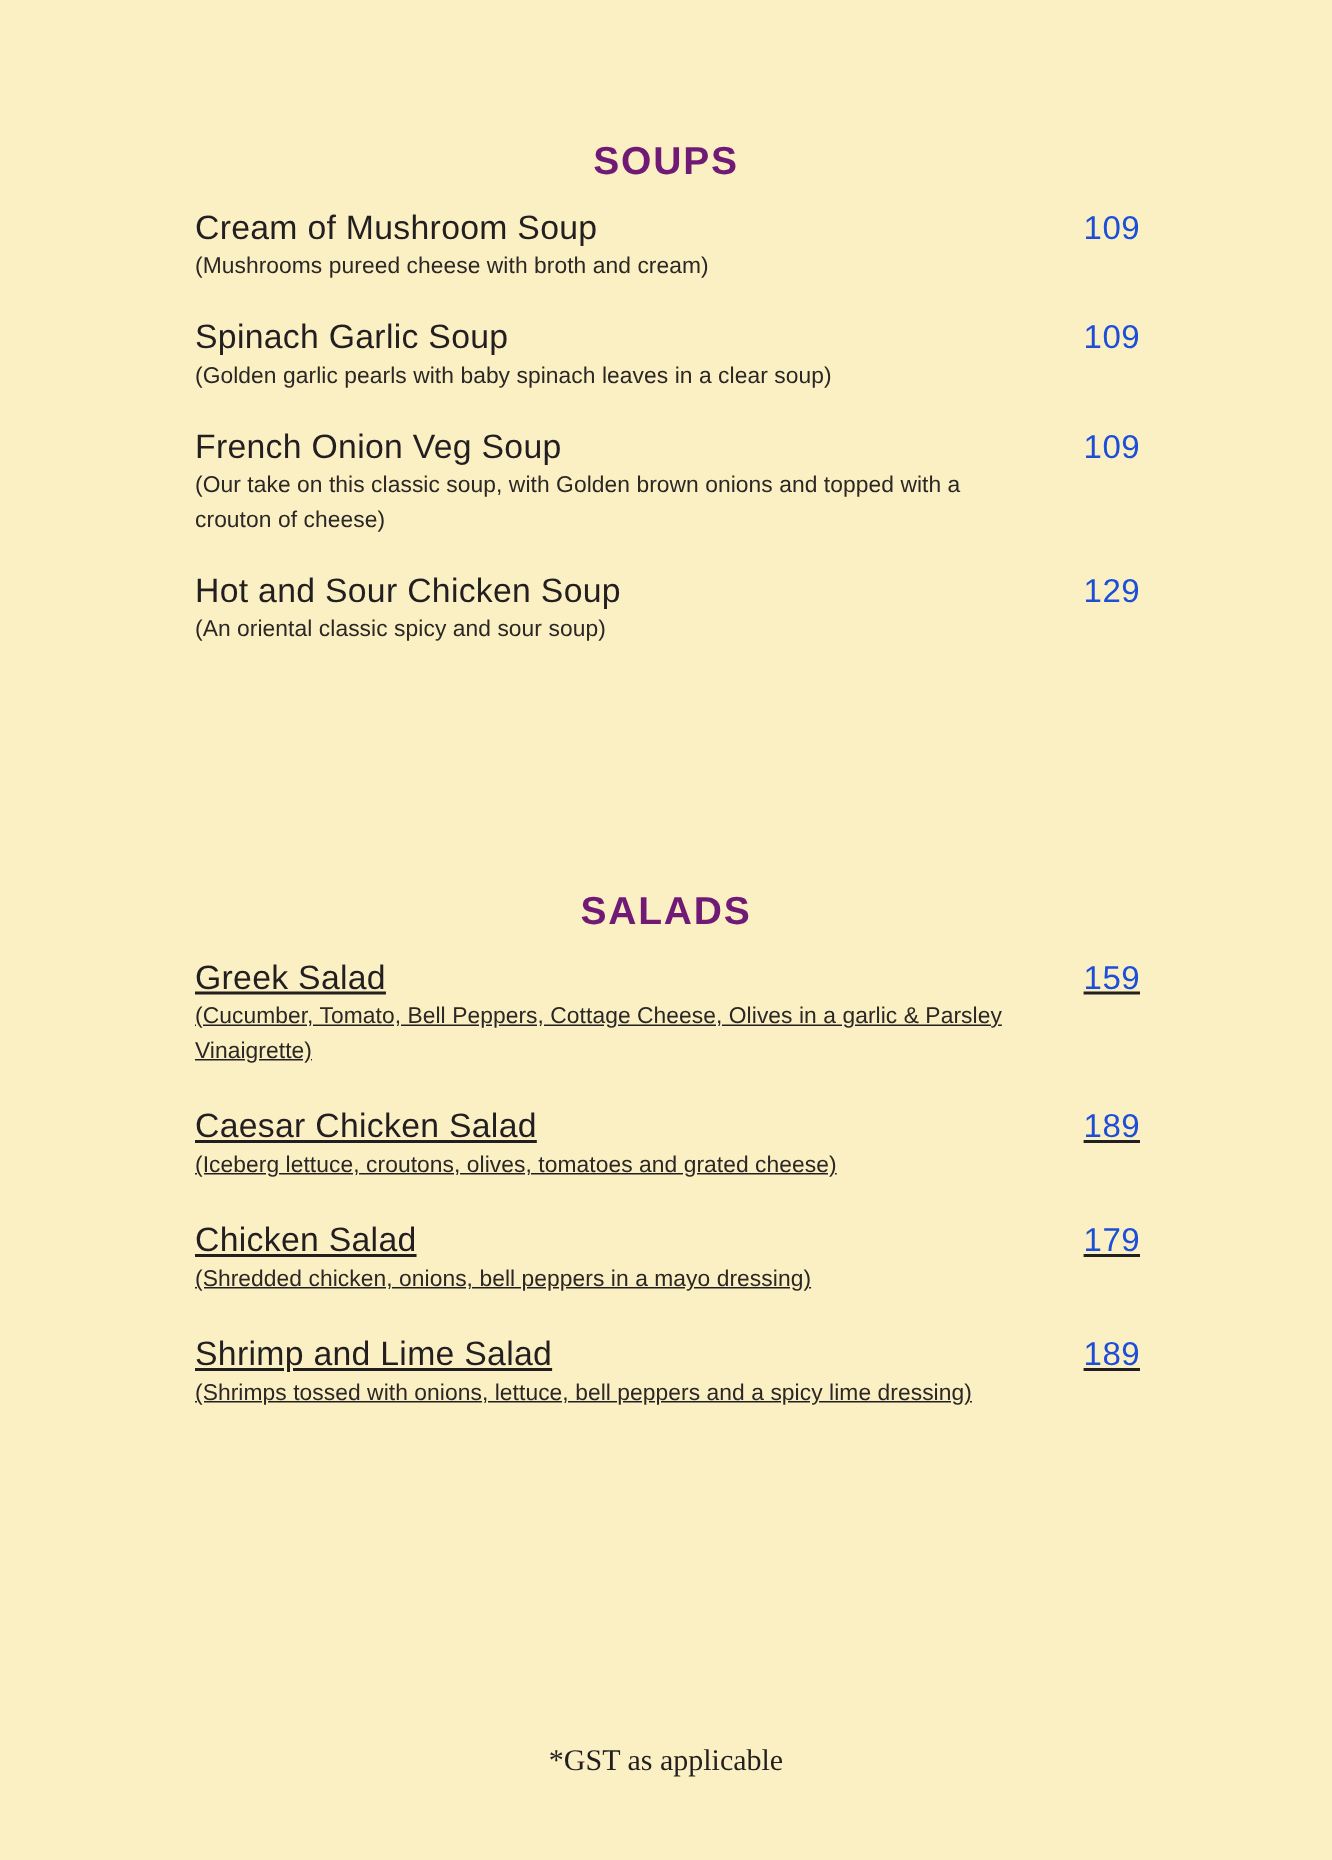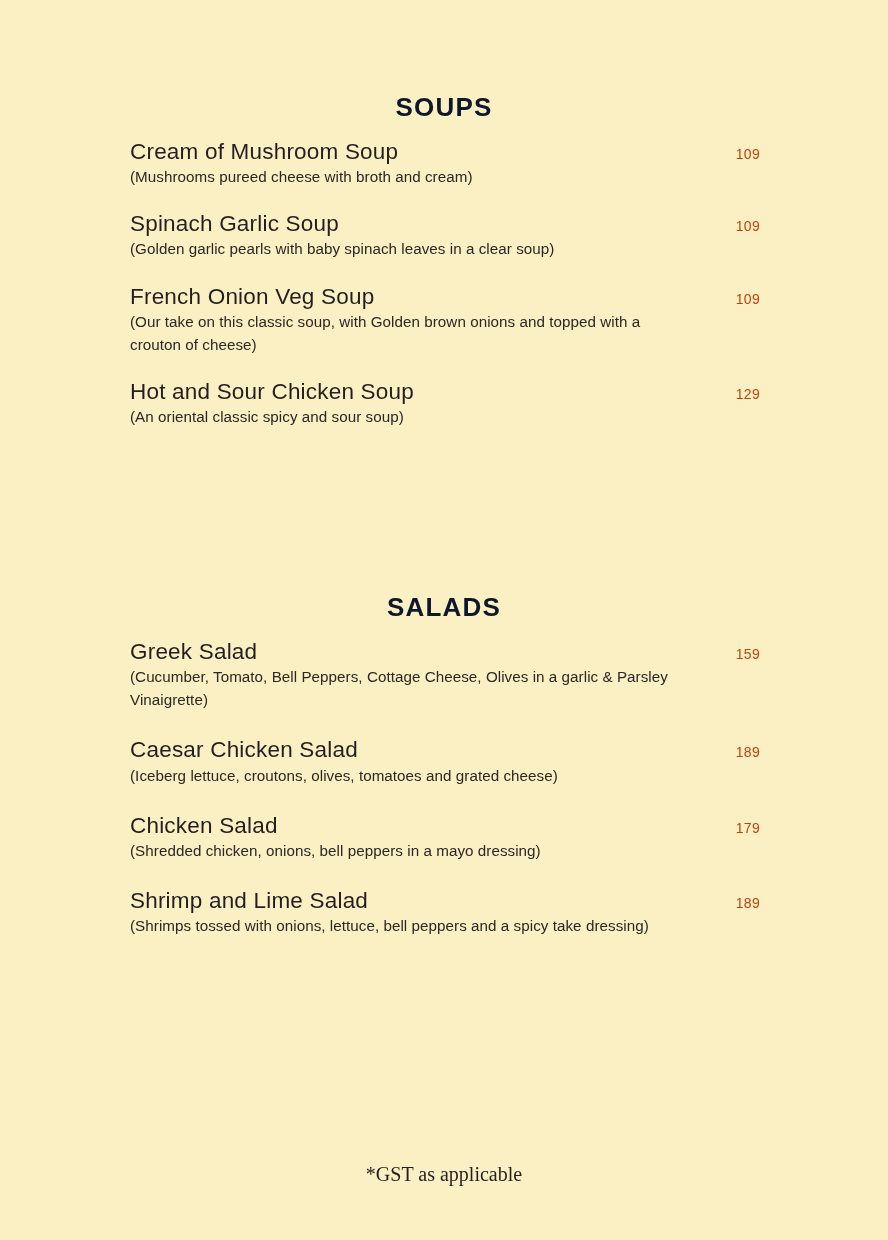--- a/index.html
+++ b/index.html
@@ -23,21 +23,21 @@
   .section {
     position: absolute;
     left: 0;
     width: 888px;
   }
   .section-title {
     text-align: center;
     font-size: 26px;
     font-weight: bold;
     letter-spacing: 1.2px;
-    color: #0f172a;
+    color: #701a75;
     margin: 0 0 16px 0;
   }
   .items {
     margin: 0 auto;
     width: 630px;
     padding-left: 2px;
   }
   .item {
     position: relative;
     margin-bottom: 23px;
@@ -49,43 +49,44 @@
     gap: 21px;
   }
   .item-name {
     font-size: 22.5px;
     font-weight: 500;
     letter-spacing: 0.2px;
     color: #231f20;
     line-height: 1.12;
   }
   .item-price {
-    font-size: 14px;
+    font-size: 22px;
     font-weight: 500;
     letter-spacing: 0.3px;
-    color: #c2410c;
+    color: #1d4ed8;
     white-space: nowrap;
     padding-left: 20px;
   }
   .item-desc {
     font-size: 15.2px;
     line-height: 1.52;
     color: #2b2724;
     max-width: 560px;
     margin-top: 1px;
     letter-spacing: 0.05px;
   }
   .soups {
     top: 92px;
   }
   .salads {
     top: 592px;
   }
   .salads .item {
     margin-bottom: 26px;
+    text-decoration: underline;
   }
   .footnote {
     position: absolute;
     top: 1163px;
     left: 0;
     width: 888px;
     text-align: center;
     font-family: "Liberation Serif", serif;
     font-size: 20px;
     color: #231f20;
@@ -161,21 +162,21 @@
           <span class="item-price">179</span>
         </div>
         <div class="item-desc">(Shredded chicken, onions, bell peppers in a mayo dressing)</div>
       </div>
 
       <div class="item">
         <div class="item-head">
           <span class="item-name">Shrimp and Lime Salad</span>
           <span class="item-price">189</span>
         </div>
-        <div class="item-desc">(Shrimps tossed with onions, lettuce, bell peppers and a spicy take dressing)</div>
+        <div class="item-desc">(Shrimps tossed with onions, lettuce, bell peppers and a spicy lime dressing)</div>
       </div>
 
     </div>
   </div>
 
   <div class="footnote">*GST as applicable</div>
 
 </div>
 
 </body></html>

